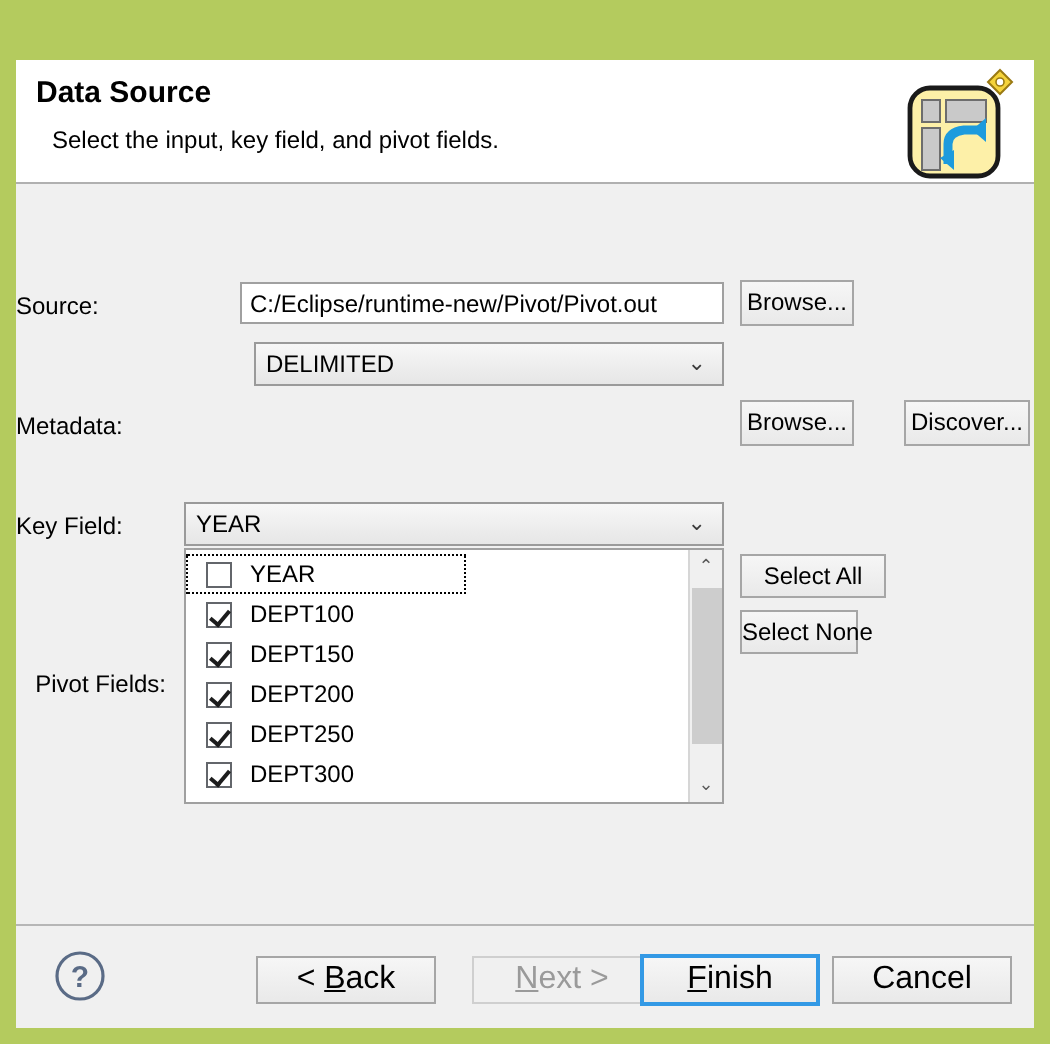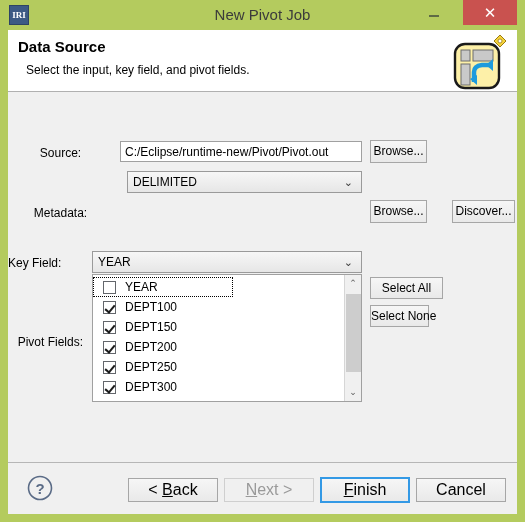--- a/index.html
+++ b/index.html
@@ -142,21 +142,21 @@
     width: 509px;
     height: 370px;
     background: #f0f0f0;
   }
 
   
   .lbl {
     position: absolute;
     font-size: 12px;
     color: #000;
-    text-align: center;
+    text-align: left;
     white-space: nowrap;
   }
   .lbl-source   { left: 0px;  top: 54px;  width: 105px; }
   .lbl-format   { left: 0px;  top: 84px;  width: 105px; }
   .lbl-metadata { left: 0px;  top: 114px; width: 105px; }
   .lbl-keyfield { left: 0px;  top: 164px; width: 75px; text-align: left; }
   .lbl-pivot    { left: 0px;  top: 243px; width: 75px; text-align: right; }
 
   
   .txt {
@@ -324,46 +324,30 @@
     background: linear-gradient(#f6f6f6, #e9e9e9);
     border: 1px solid #a6a6a6;
     box-sizing: border-box;
     font-size: 16px;
     text-align: center;
     color: #000;
     cursor: default;
     white-space: nowrap;
   }
   .wbtn-back   { left: 120px; width: 90px; }
-  .wbtn-next   { left: 216px; width: 90px; color: #9a9a9a; border-color: #cfcfcf; background: #f0f0f0; }
+  .wbtn-next   { left: 228px; width: 90px; color: #9a9a9a; border-color: #cfcfcf; background: #f0f0f0; }
   .wbtn-finish { left: 312px; width: 90px; height: 26px; top: 14px; line-height: 22px; border: 2px solid #3399e5; }
   .wbtn-cancel { left: 408px; width: 90px; }
   .mn { text-decoration: underline; }
 </style>
 </head>
 <body>
 
 <div class="window">
 
-  <div class="titlebar">
-    <div class="app-icon">
-      <span>IRI</span>
-    </div>
-    <div class="title-text">New Pivot Job</div>
-
-    <div class="win-btn btn-min">
-      <div class="glyph-min"></div>
-    </div>
-    <div class="win-btn btn-max">
-      <div class="glyph-max"></div>
-    </div>
-    <div class="win-btn btn-close">
-      <div class="glyph-close">✕</div>
-    </div>
-  </div>
 
   <div class="dialog-body">
 
     <div class="wiz-header">
       <div class="wiz-title">Data Source</div>
       <div class="wiz-desc">Select the input, key field, and pivot fields.</div>
       <div class="wiz-icon-wrap">
         <svg width="66" height="60" viewBox="0 0 66 60">
           <rect x="14" y="12" width="44" height="44" rx="10" ry="10" fill="#fdf0a8" stroke="#1a1a1a" stroke-width="2.4"></rect>
           <rect x="20" y="18" width="9" height="11" fill="#c9c9c9" stroke="#6d6d6d" stroke-width="1"></rect>

